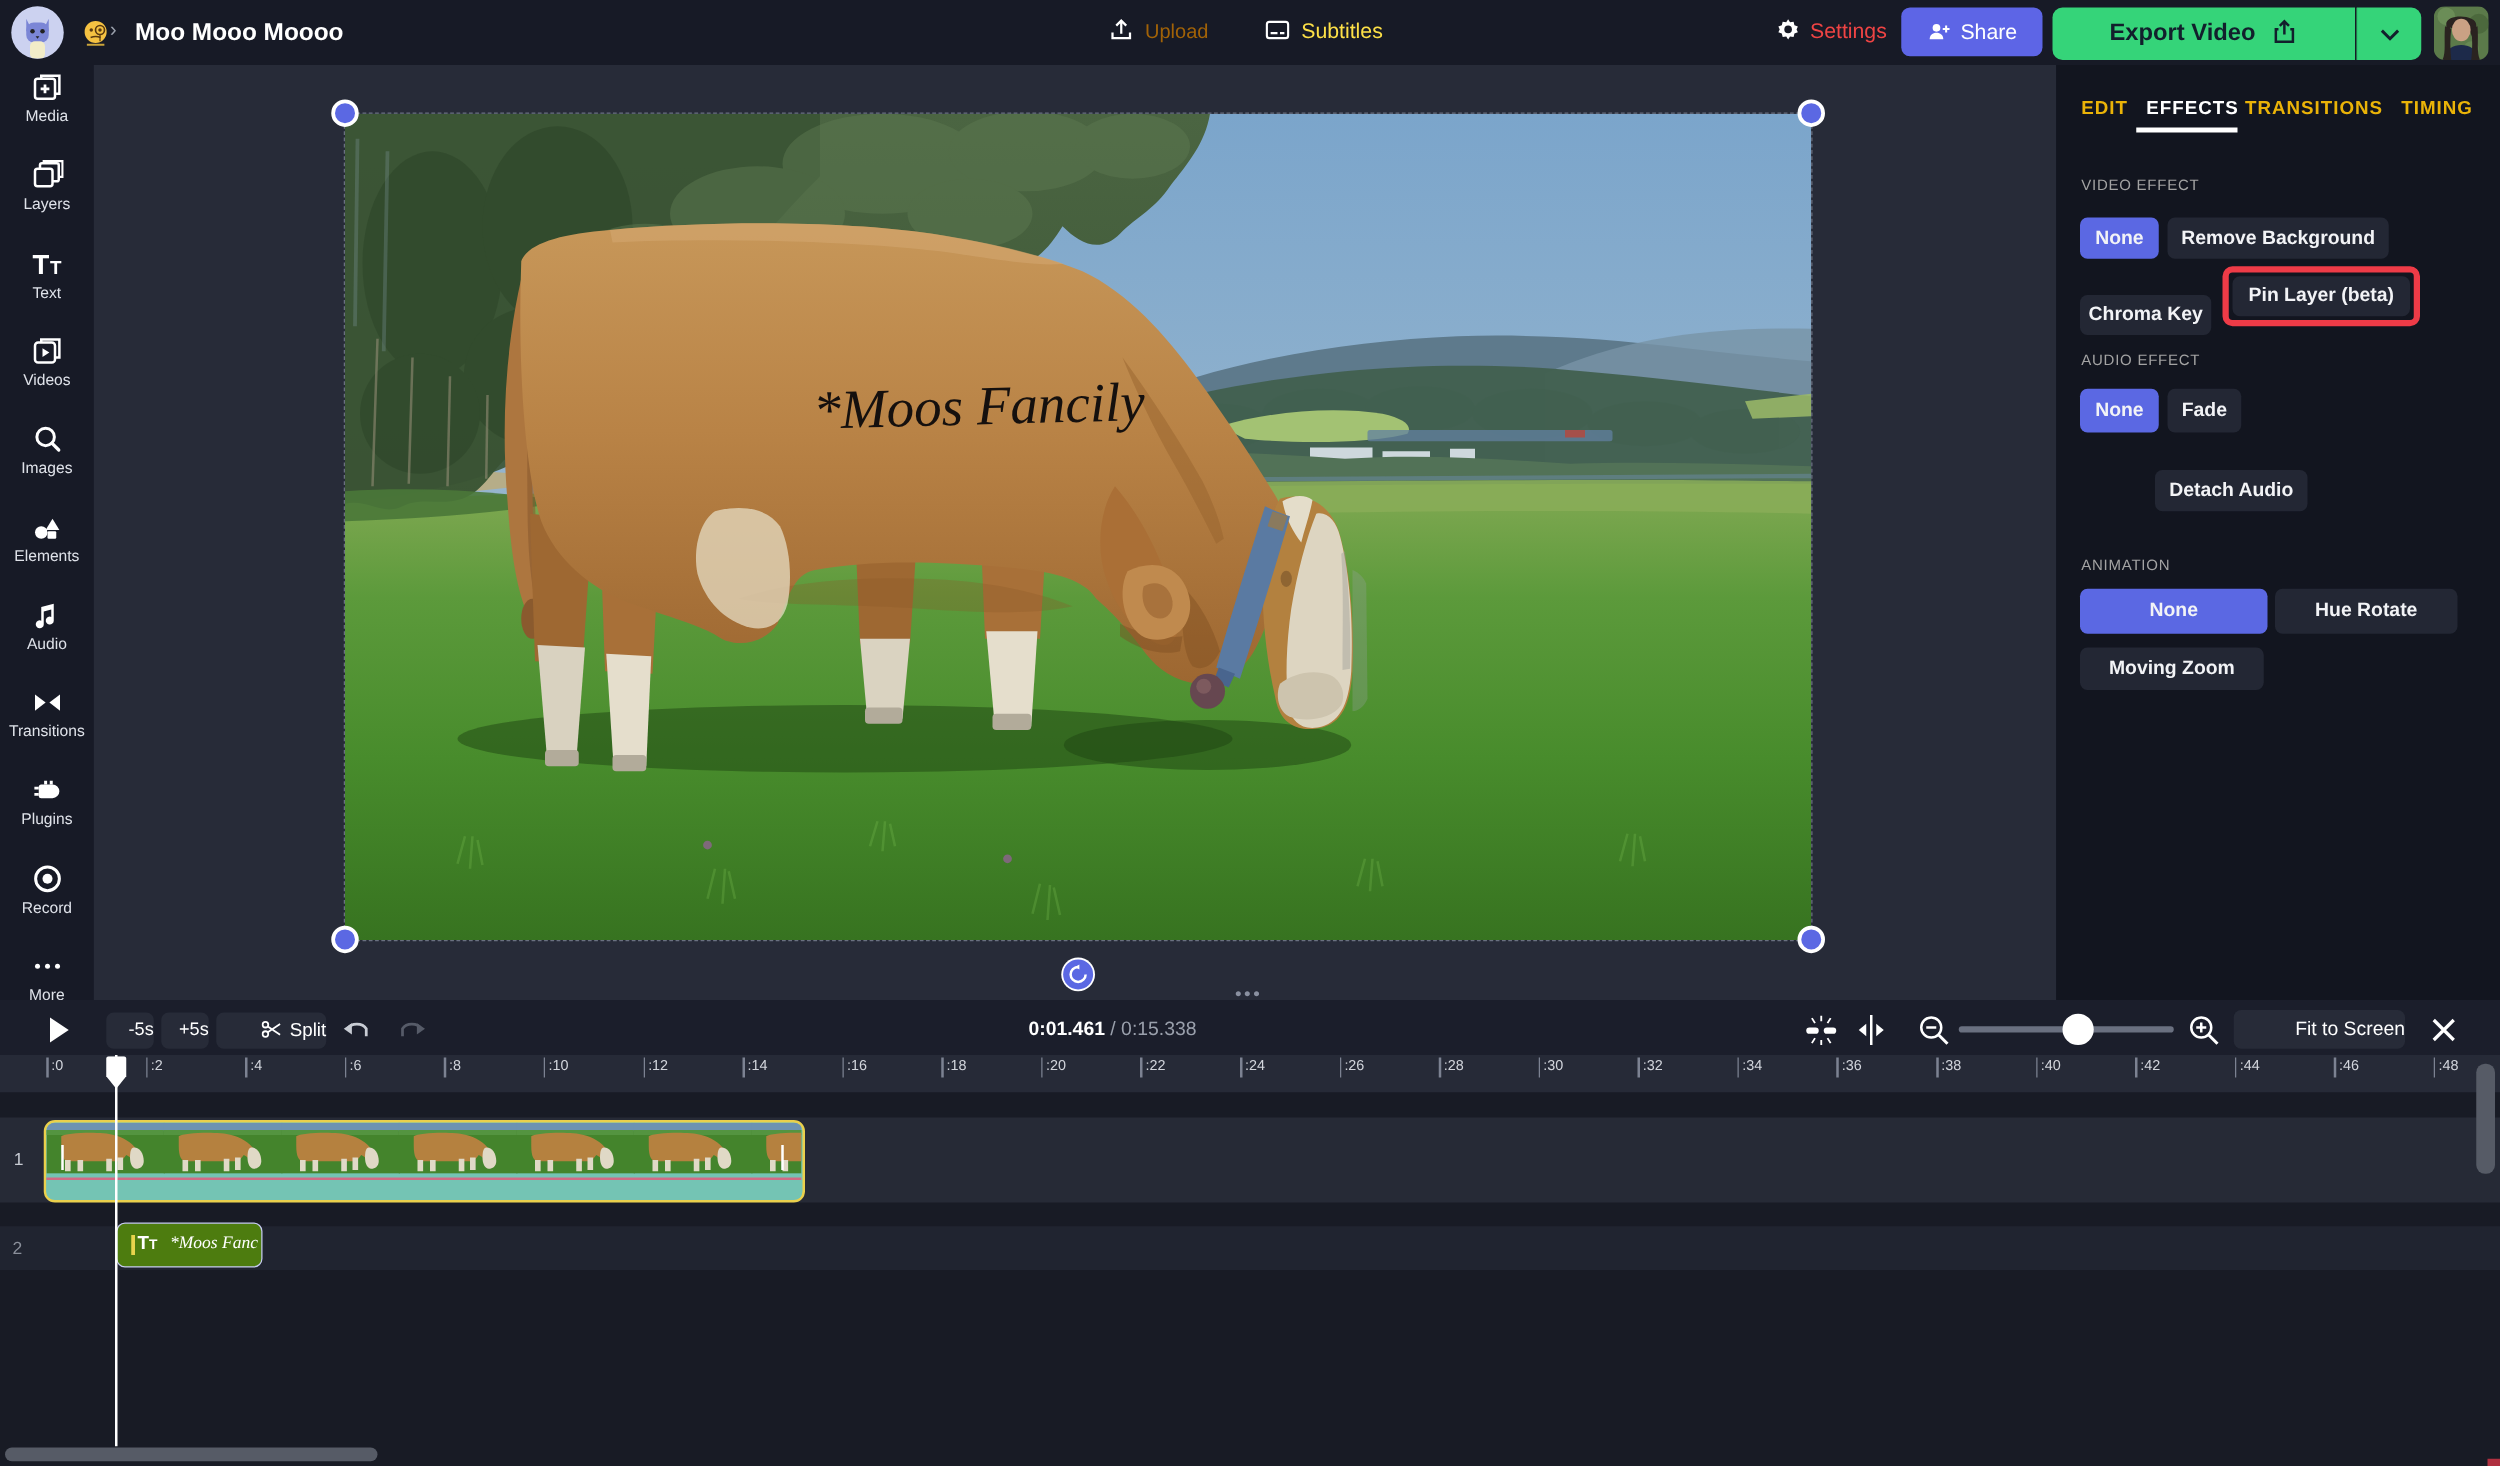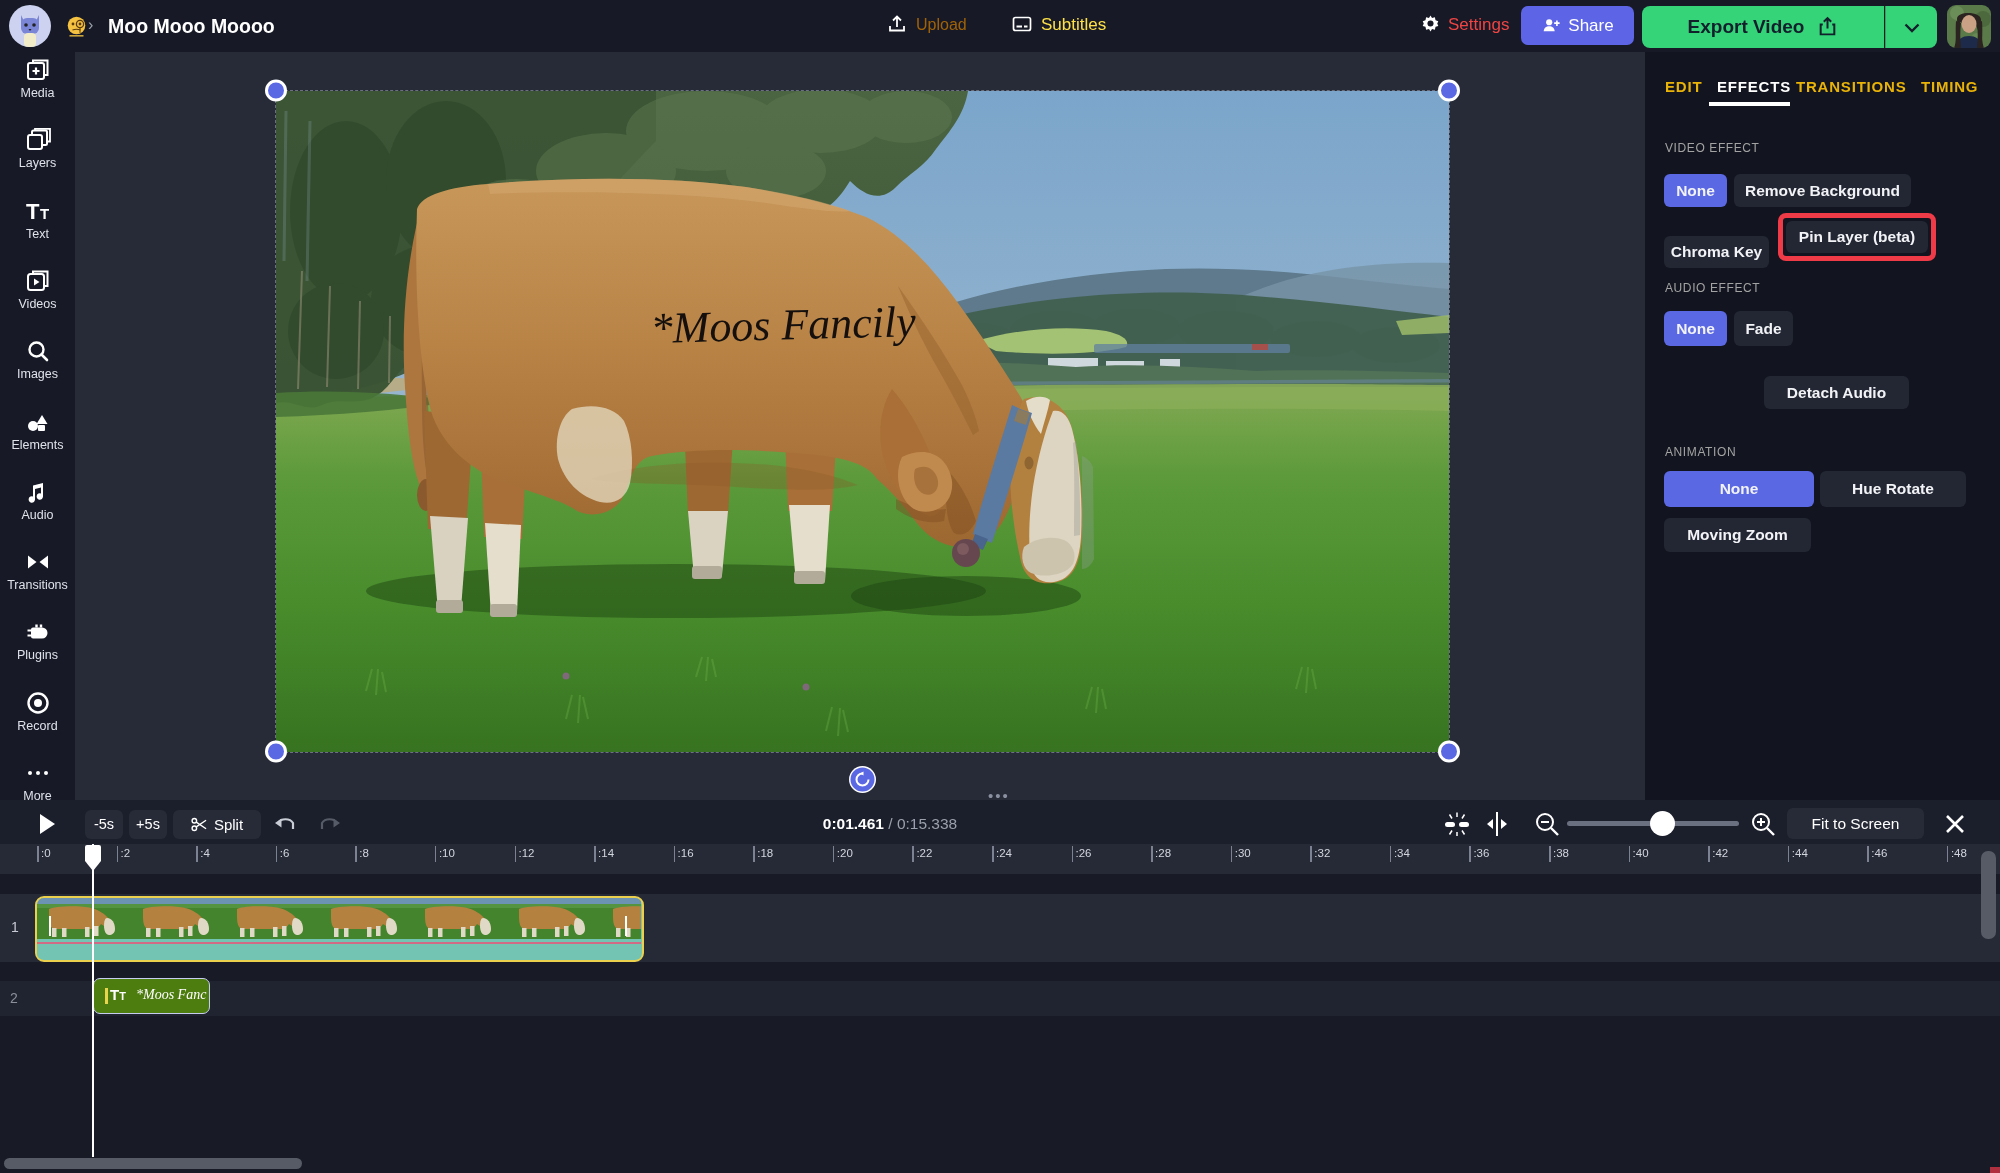--- a/index.html
+++ b/index.html
@@ -8,21 +8,21 @@
 #sidebar{position:absolute;left:0;top:52px;width:75px;height:748px;background:#171a26;}
 .sbitem{position:absolute;left:0;width:75px;text-align:center;color:#e8eaef;}
 .sbitem .lbl{font-size:12.5px;color:#dfe2e9;display:block;margin-top:3px;}
 #canvas{position:absolute;left:75px;top:52px;width:1570px;height:748px;background:#272b38;}
 #rightpanel{position:absolute;left:1645px;top:52px;width:355px;height:748px;background:#12151f;}
 #ctrlbar{position:absolute;left:0;top:800px;width:2000px;height:44px;background:#1b1e2b;}
 #ruler{position:absolute;left:0;top:844px;width:2000px;height:30px;background:#262a37;}
 #tracks{position:absolute;left:0;top:874px;width:2000px;height:299px;background:#181b25;}
 .tick{position:absolute;top:846px;width:1.5px;height:16px;background:#7c8292;}
 .ticklbl{position:absolute;top:847px;font-size:11.5px;color:#d2d5dc;}
-.btn{background:#272b38;color:#fff;border-radius:6px;text-align:center;}
+.btn{background:#272b38;color:#fff;border-radius:6px;text-align:right;}
 .rp-btn{position:absolute;background:#232734;color:#f2f3f6;border-radius:6px;font-size:15.5px;font-weight:600;text-align:center;}
 .rp-btn.on{background:#5b68e3;}
 .rp-lbl{position:absolute;color:#a3a3a3;font-size:12px;font-weight:400;letter-spacing:0.6px;}
 .tab{position:absolute;top:78px;color:#eab308;font-size:15px;font-weight:700;letter-spacing:0.8px;}
 </style></head><body>
 <div id="topbar"></div>
 <div id="sidebar">
     <div class="sbitem" style="top:5.0px">
       <div style="height:26px"><svg width="26" height="26" viewBox="0 0 26 26">
           <rect x="3" y="6" width="16" height="16" rx="2" fill="none" stroke="white" stroke-width="2"></rect>
@@ -361,21 +361,21 @@
 <div class="abs" style="left:1709px;top:102px;width:81px;height:3.5px;background:#fff"></div>
 <div class="rp-lbl" style="left:1665px;top:141px">VIDEO EFFECT</div>
 <div class="rp-btn on" style="left:1664px;top:174px;width:63px;height:33px;line-height:33px;font-size:15.5px">None</div>
 <div class="rp-btn" style="left:1734px;top:174px;width:177px;height:33px;line-height:33px;font-size:15.5px">Remove Background</div>
 <div class="rp-btn" style="left:1664px;top:236px;width:105px;height:32px;line-height:32px;font-size:15.5px">Chroma Key</div>
 <div class="rp-btn" style="left:1786px;top:221px;width:142px;height:32px;line-height:32px;font-size:15.5px">Pin Layer (beta)</div>
 <div class="abs" style="left:1778px;top:213px;width:158px;height:48px;border:5px solid #ee3b47;border-radius:8px"></div>
 <div class="rp-lbl" style="left:1665px;top:281px">AUDIO EFFECT</div>
 <div class="rp-btn on" style="left:1664px;top:311px;width:63px;height:35px;line-height:35px;font-size:15.5px">None</div>
 <div class="rp-btn" style="left:1734px;top:311px;width:59px;height:35px;line-height:35px;font-size:15.5px">Fade</div>
-<div class="rp-btn" style="left:1764px;top:376px;width:145px;height:33px;line-height:33px;font-size:15.5px">Detach Audio</div>
+<div class="rp-btn" style="left:1724px;top:376px;width:122px;height:33px;line-height:33px;font-size:15.5px">Detach Audio</div>
 <div class="rp-lbl" style="left:1665px;top:445px">ANIMATION</div>
 <div class="rp-btn on" style="left:1664px;top:471px;width:150px;height:36px;line-height:36px;font-size:15.5px">None</div>
 <div class="rp-btn" style="left:1820px;top:471px;width:146px;height:36px;line-height:36px;font-size:15.5px">Hue Rotate</div>
 <div class="rp-btn" style="left:1664px;top:518px;width:147px;height:34px;line-height:34px;font-size:15.5px">Moving Zoom</div>
 <svg class="abs" style="left:38px;top:813px" width="18" height="22" viewBox="0 0 18 22">
     <path d="M2 1 L17 11 L2 21 Z" fill="#fff"></path>
   </svg>
 <div class="abs btn" style="left:85px;top:810px;width:38px;height:29px;line-height:29px;font-size:14.5px">-5s</div>
 <div class="abs btn" style="left:129px;top:810px;width:38px;height:29px;line-height:29px;font-size:14.5px">+5s</div>
 <div class="abs btn" style="left:173px;top:810px;width:88px;height:29px;line-height:29px;font-size:15px"><svg width="17" height="15" viewBox="0 0 18 16" style="vertical-align:-2px;margin-right:6px">

